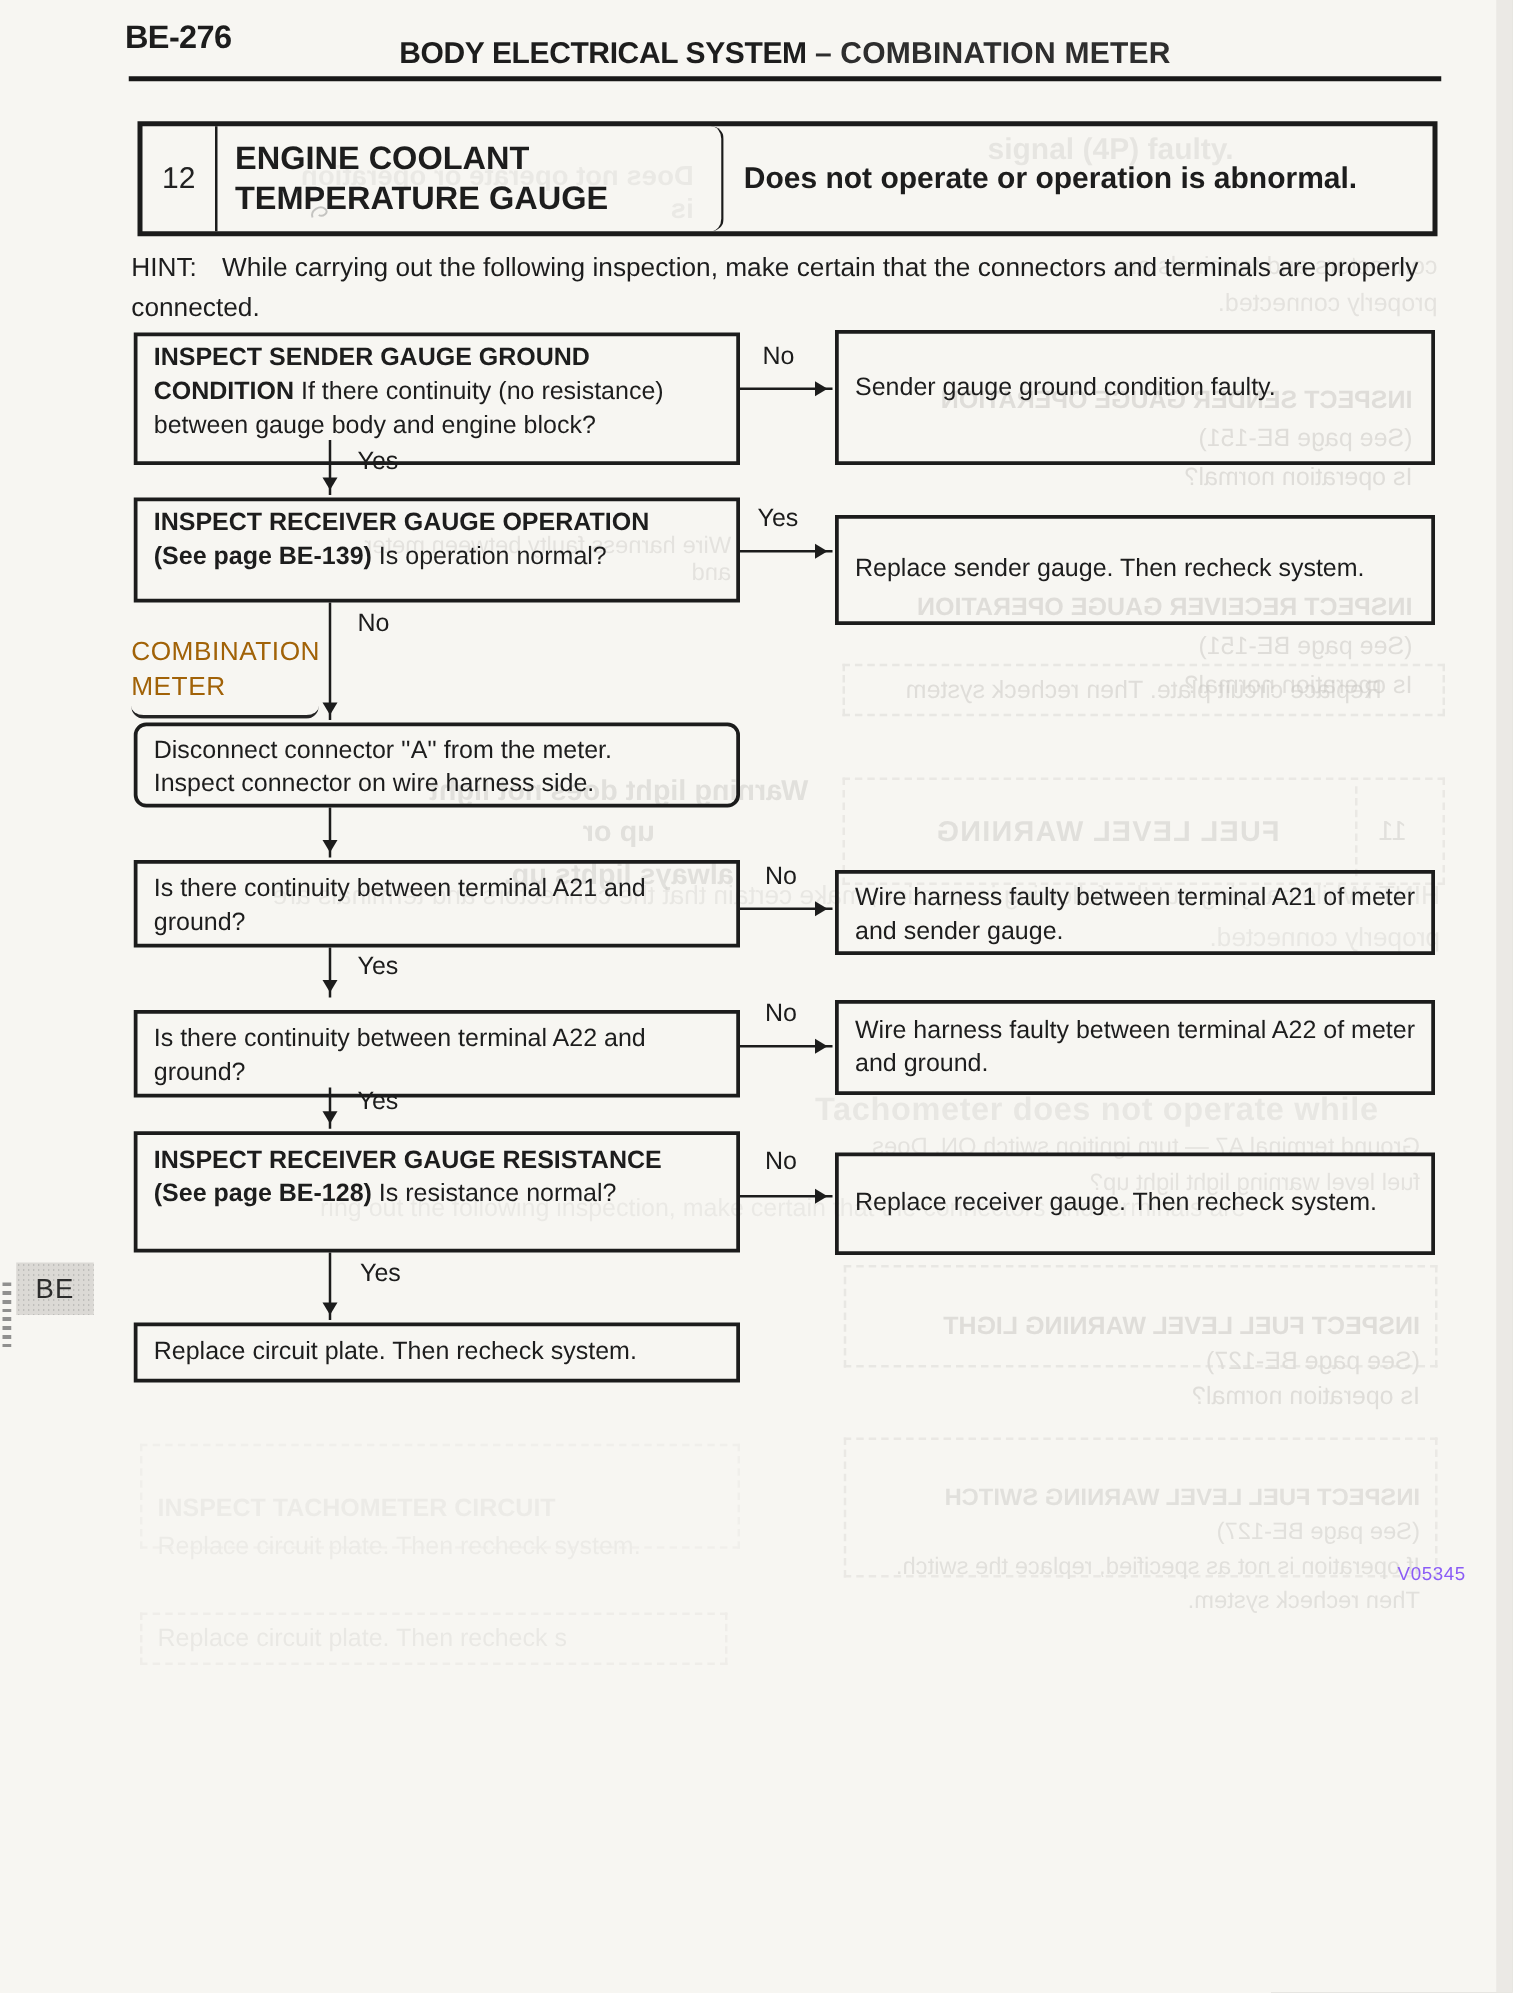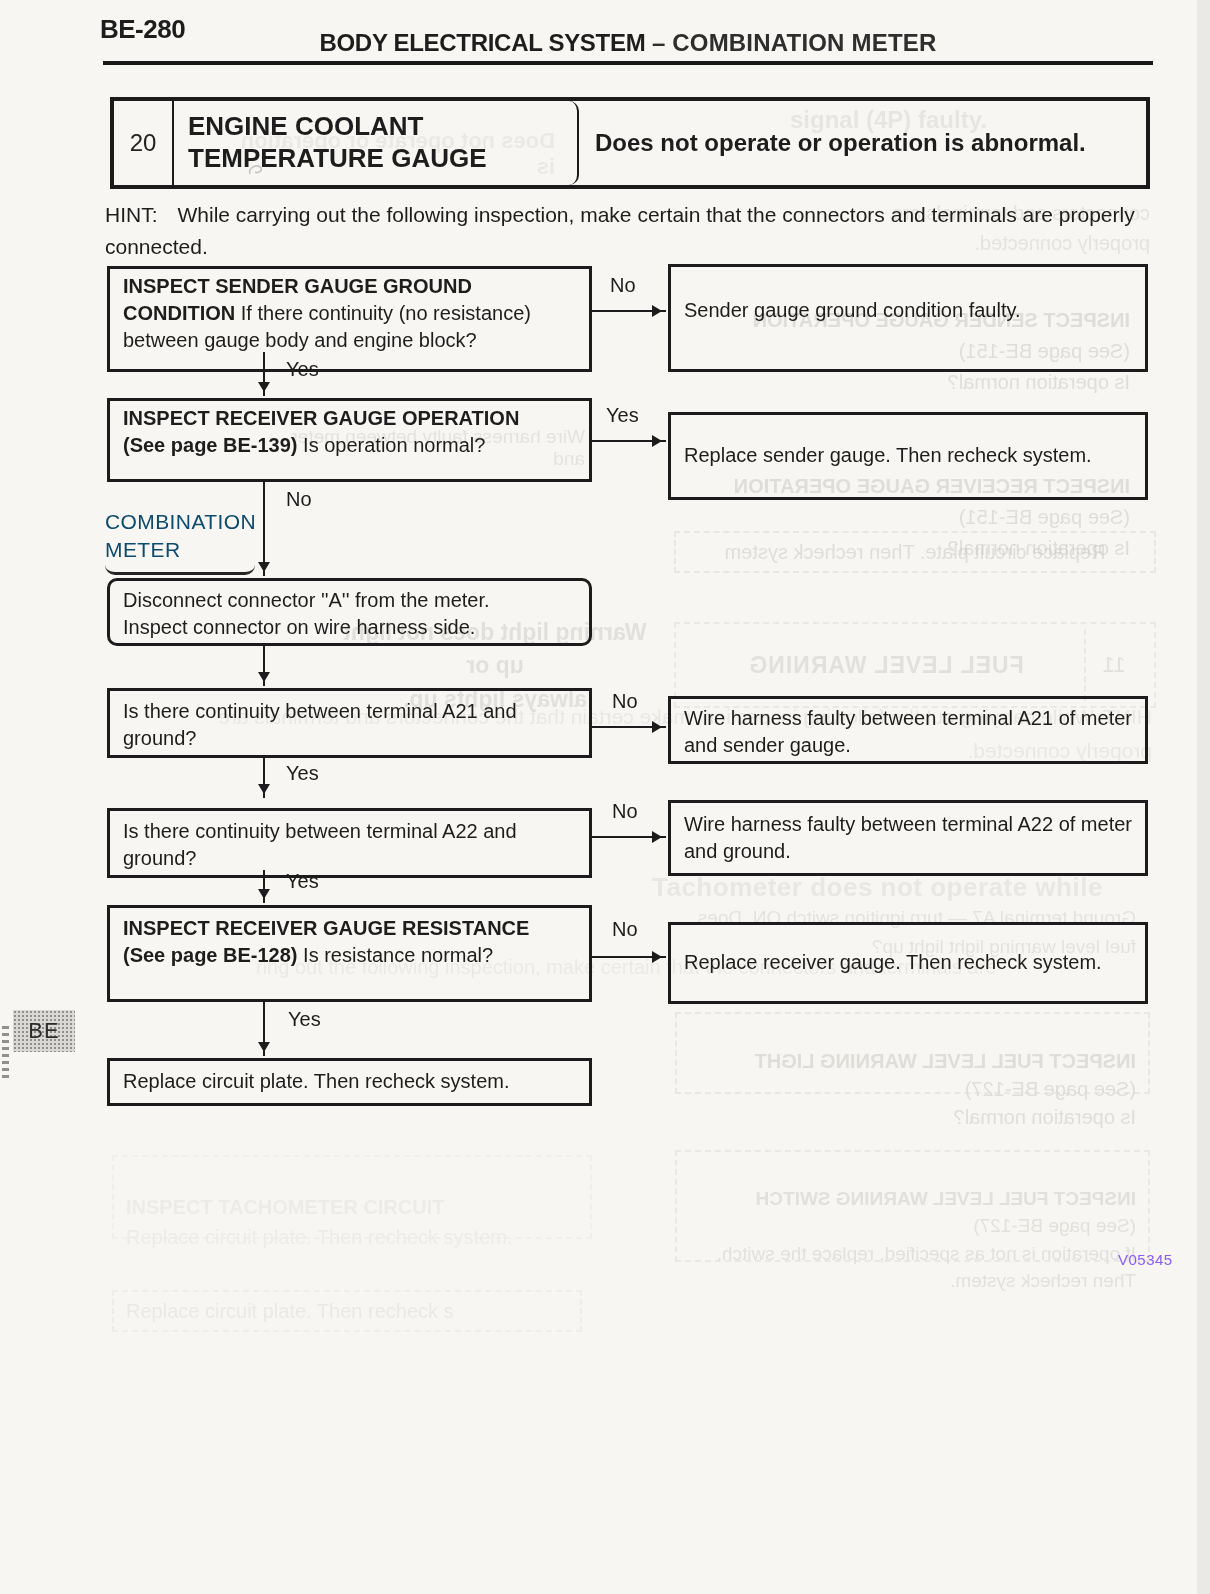--- a/index.html
+++ b/index.html
@@ -39,21 +39,21 @@
   .vcenter{display:flex;flex-direction:column;justify-content:center;}
 
   
   .va{position:absolute;width:2px;background:#1c1c1c;}
   .va::after{content:'';position:absolute;bottom:-2px;left:-5px;border:6px solid transparent;border-top:10px solid #1c1c1c;}
   .ha{position:absolute;height:2px;background:#1c1c1c;}
   .ha::after{content:'';position:absolute;right:-2px;top:-5px;border:6px solid transparent;border-left:10px solid #1c1c1c;}
   .flab{position:absolute;font-size:20px;color:#1c1c1c;}
 
   .comb-label{left:105px;top:508px;width:150px;font-size:21px;line-height:1.35;letter-spacing:0.4px;
-              border-bottom:3px solid #242424;padding-bottom:7px;color:#0c4a6e;}
+              border-bottom:3px solid #242424;padding-bottom:7px;color:#a16207;}
 
   
   .be-tab{left:13px;top:1010px;width:62px;height:42px;background-color:#dbd9d5;
           background-image:radial-gradient(#8e8e8c 25%,rgba(0,0,0,0) 27%);background-size:4px 4px;
           display:flex;align-items:center;justify-content:center;
           font-size:22px;font-weight:normal;color:#2c2c2c;letter-spacing:1px;}
   .edge-marks{left:2px;top:1026px;width:7px;height:54px;opacity:.75;
           background:repeating-linear-gradient(180deg,#6e6e6e 0 3px,rgba(0,0,0,0) 3px 7px);}
   .right-strip{left:1197px;top:0;width:13px;height:1594px;background:#ebe9e5;}
   .fig-code{left:1118px;top:1251px;font-size:15px;color:#8b5cf6;letter-spacing:0.5px;}
@@ -122,30 +122,30 @@
   <div class="ghost g14 mx gframe">
     <span class="gtitle">INSPECT FUEL LEVEL WARNING SWITCH</span><span class="pre">(See page BE-127)
 If operation is not as specified, replace the switch.
 Then recheck system.</span>
   </div>
   <div class="ghost g15 gframe">
     <span class="gtitle">INSPECT TACHOMETER CIRCUIT</span><span class="pre">Replace circuit plate. Then recheck system.</span>
   </div>
   <div class="ghost g16 gframe">Replace circuit plate. Then recheck s</div>
 
-  <div class="abs page-code">BE-280</div>
+  <div class="abs page-code">BE-276</div>
   <div class="abs head-title">
     <span class="sec">BODY ELECTRICAL SYSTEM</span>
     <span class="sub">–</span>
     <span class="sub">COMBINATION METER</span>
   </div>
   <div class="abs head-rule"></div>
 
   <div class="abs title-block">
-    <div class="tb-num">20</div>
+    <div class="tb-num">12</div>
     <div class="tb-sys pre">ENGINE COOLANT
 TEMPERATURE GAUGE</div>
     <div class="tb-sym">Does not operate or operation is abnormal.</div>
   </div>
 
   <svg class="abs pencil" width="30" height="20" viewBox="0 0 30 20">
     <path d="M4 14 C2 8, 10 4, 14 7 C18 10, 12 14, 9 12" fill="none" stroke="#9c9c9a" stroke-width="1.6"></path>
   </svg>
 
   <div class="abs hint">

